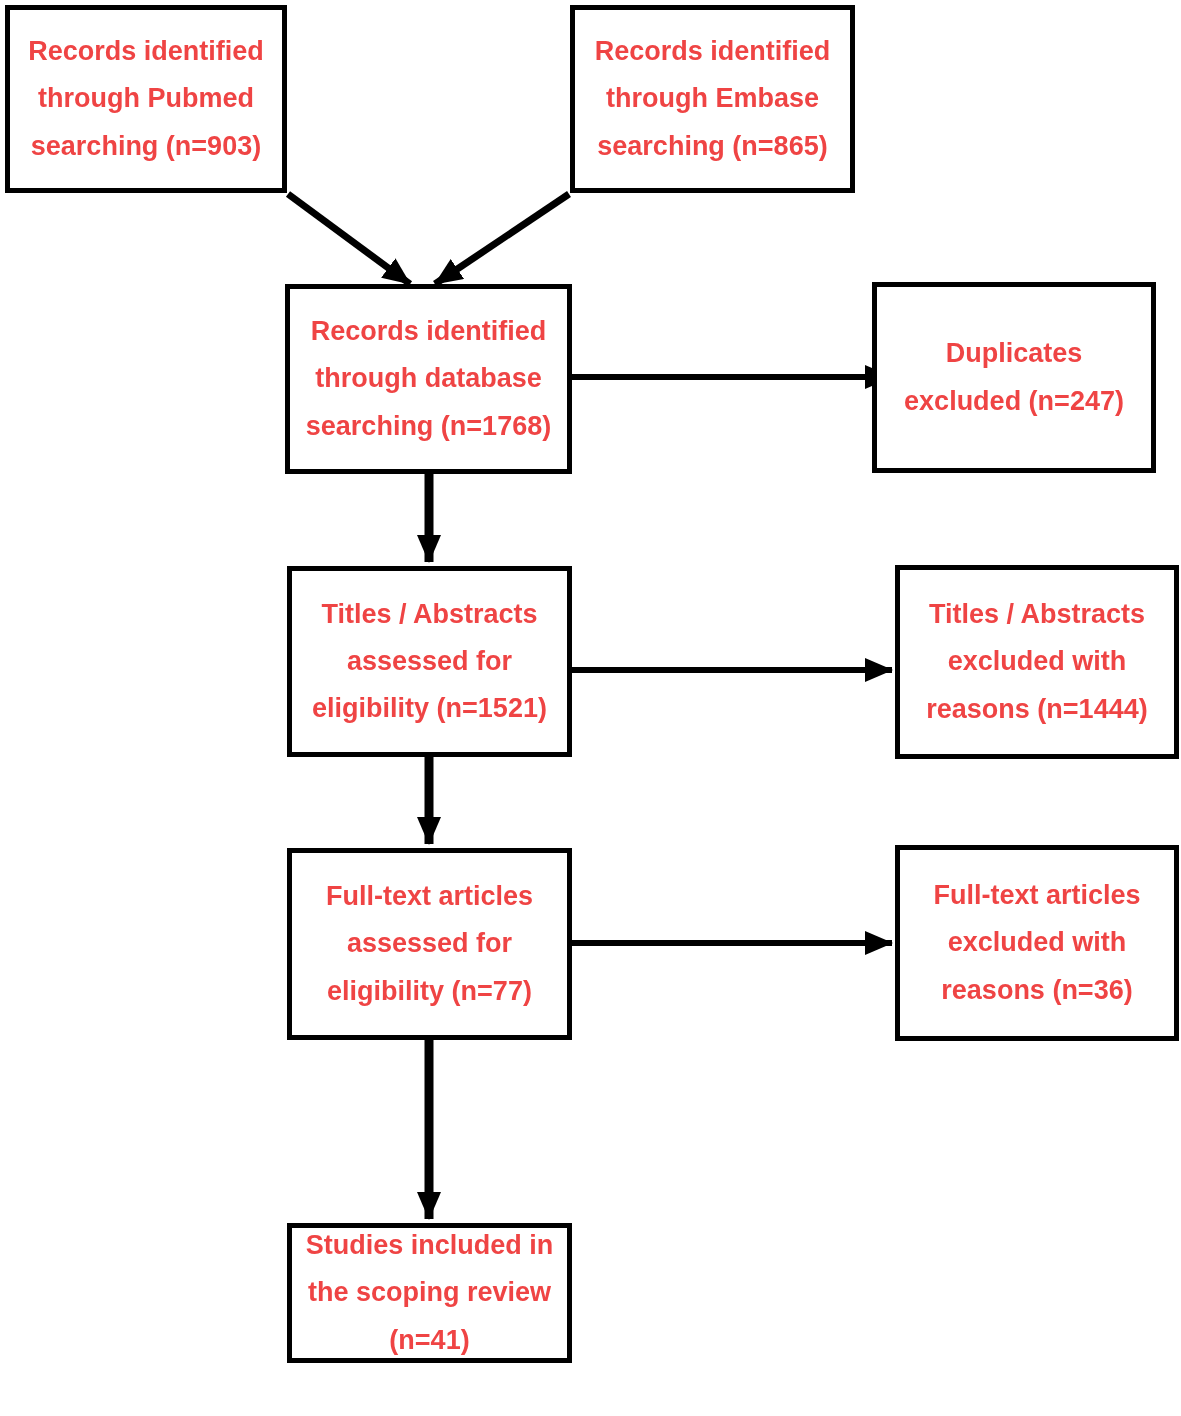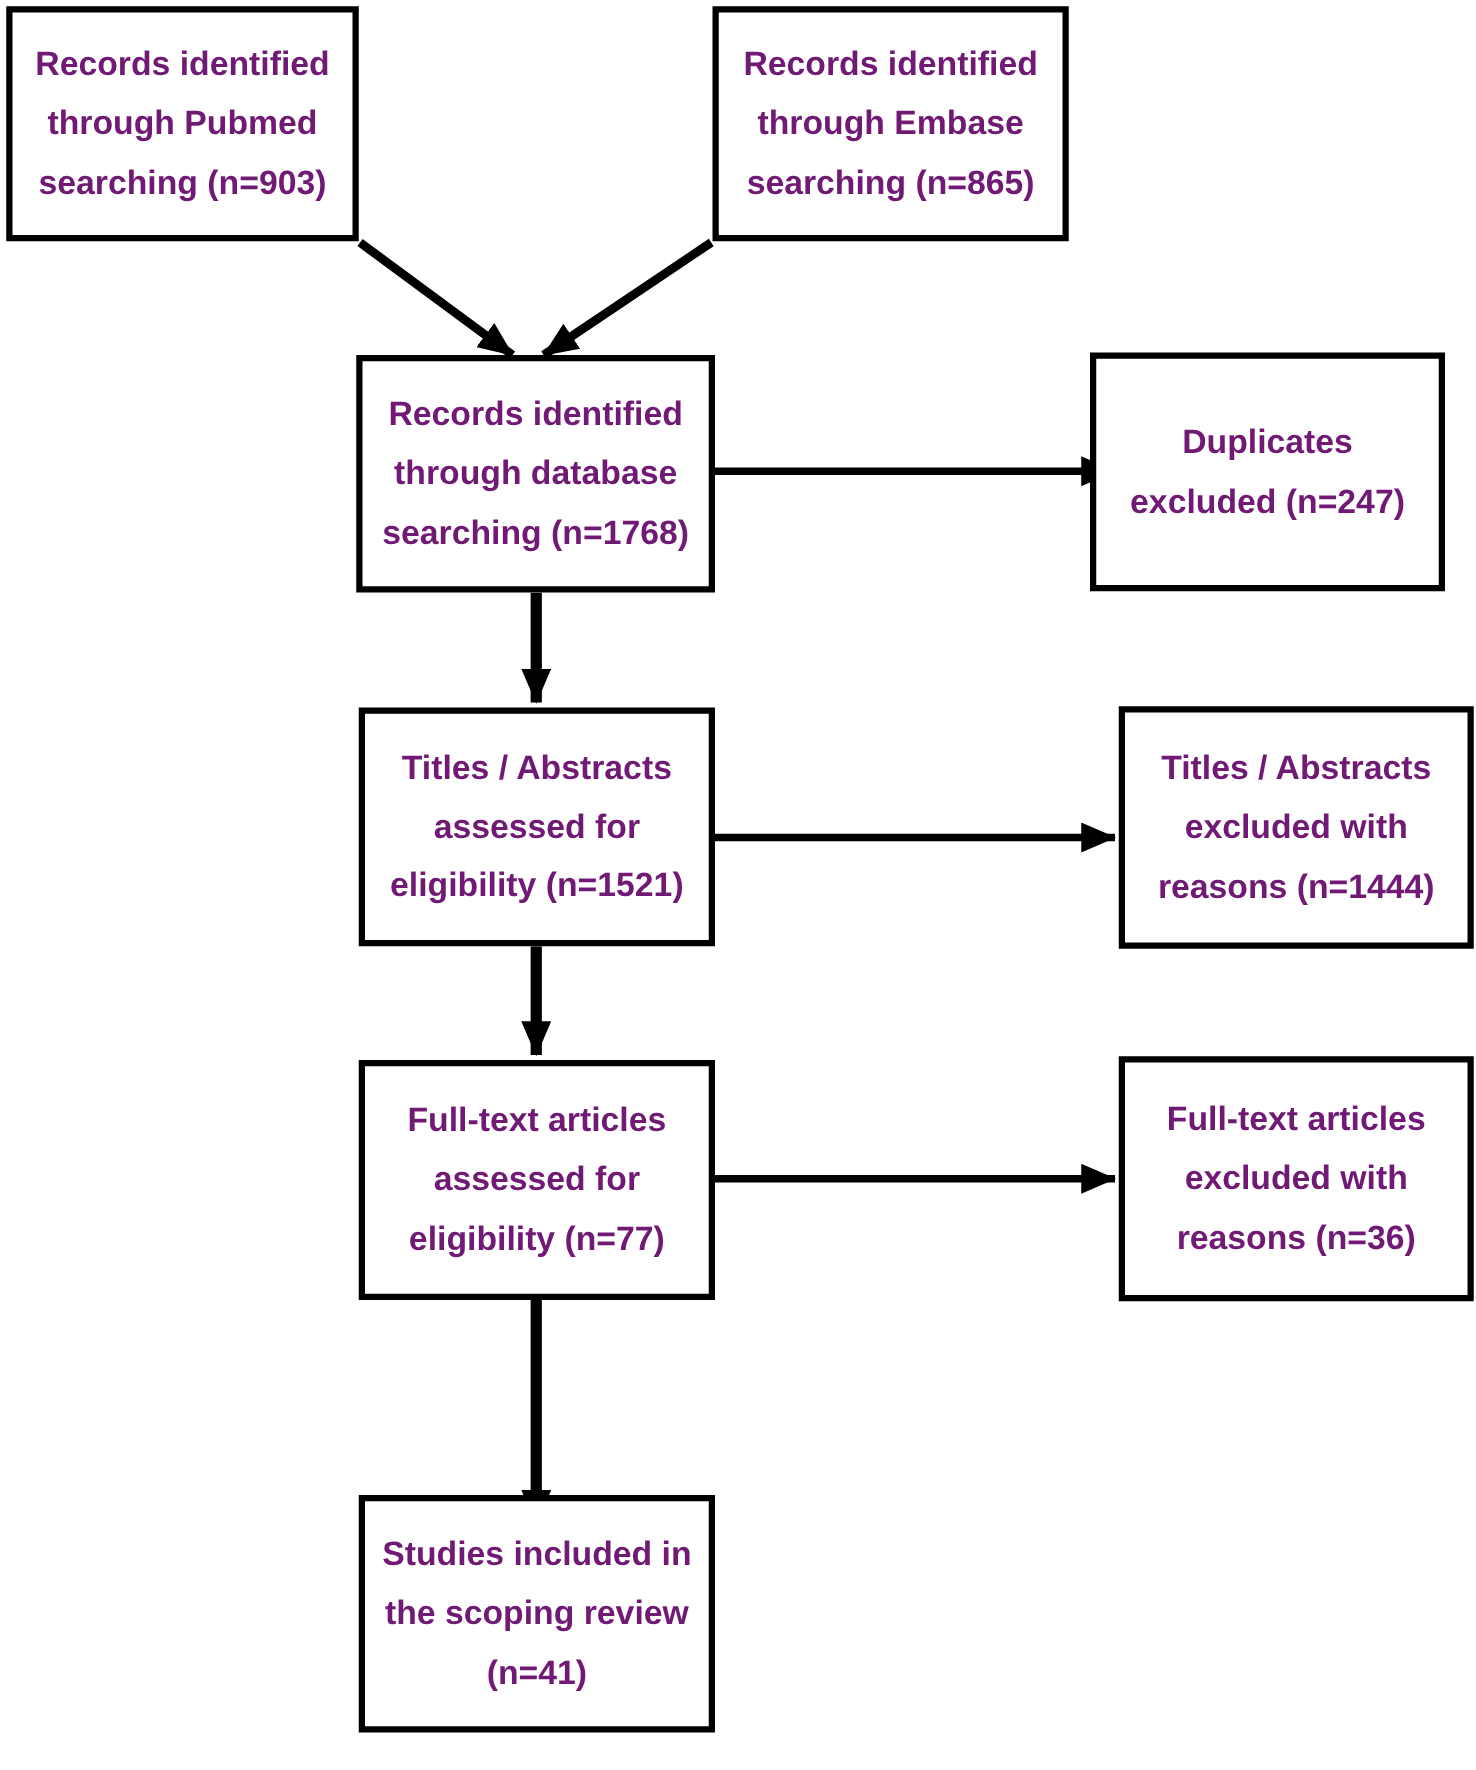--- a/index.html
+++ b/index.html
@@ -23,33 +23,33 @@
     background: #ffffff;
     display: flex;
     align-items: center;
     justify-content: center;
     text-align: center;
   }
   .flow-box .label {
     white-space: pre-line;
     font-size: 27px;
     font-weight: bold;
-    color: #701a75;
+    color: #ef4444;
     line-height: 1.75;
   }
   
   .b-pubmed        { left: 5px;   top: 5px;    width: 282px; height: 188px; }
   .b-embase        { left: 570px; top: 5px;    width: 285px; height: 188px; }
   .b-database      { left: 285px; top: 284px;  width: 287px; height: 190px; }
   .b-duplicates    { left: 872px; top: 282px;  width: 284px; height: 191px; }
   .b-titles        { left: 287px; top: 566px;  width: 285px; height: 191px; }
   .b-titles-excl   { left: 895px; top: 565px;  width: 284px; height: 194px; }
   .b-fulltext      { left: 287px; top: 848px;  width: 285px; height: 192px; }
   .b-fulltext-excl { left: 895px; top: 845px;  width: 284px; height: 196px; }
-  .b-included      { left: 287px; top: 1196px; width: 285px; height: 190px; }
+  .b-included      { left: 287px; top: 1223px; width: 285px; height: 140px; }
 </style>
 </head>
 <body>
 
 <div class="canvas">
 
   <svg class="arrow-layer" width="1181" height="1416" viewBox="0 0 1181 1416" xmlns="http://www.w3.org/2000/svg">
     <defs>
       <marker id="arrowhead" markerUnits="userSpaceOnUse" markerWidth="28" markerHeight="24" refX="27" refY="12" orient="auto">
         <path d="M0,0 L28,12 L0,24 Z" fill="#000000"></path>

